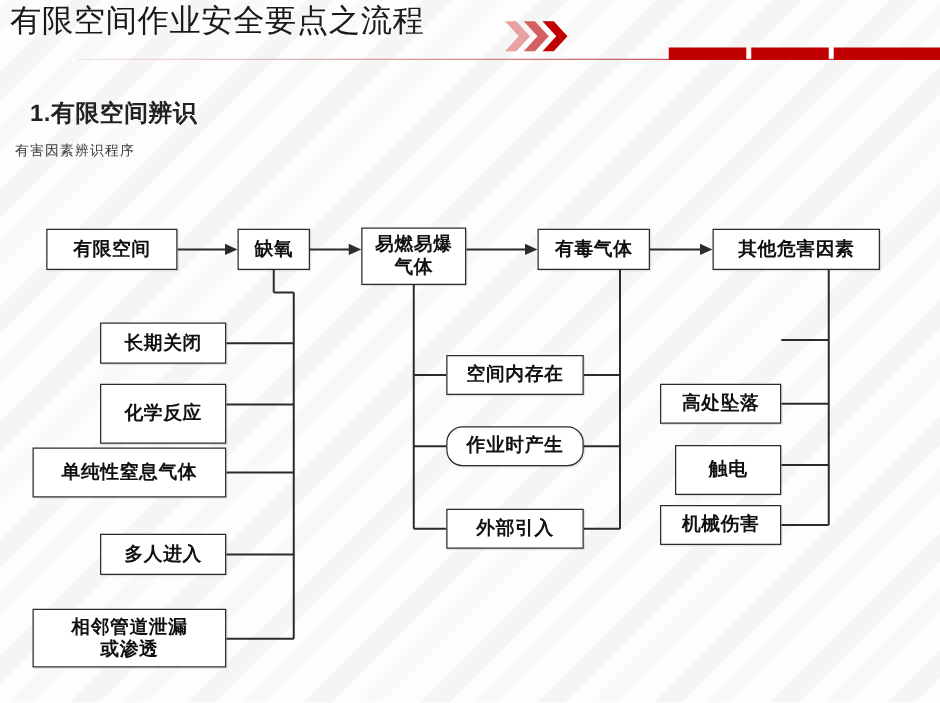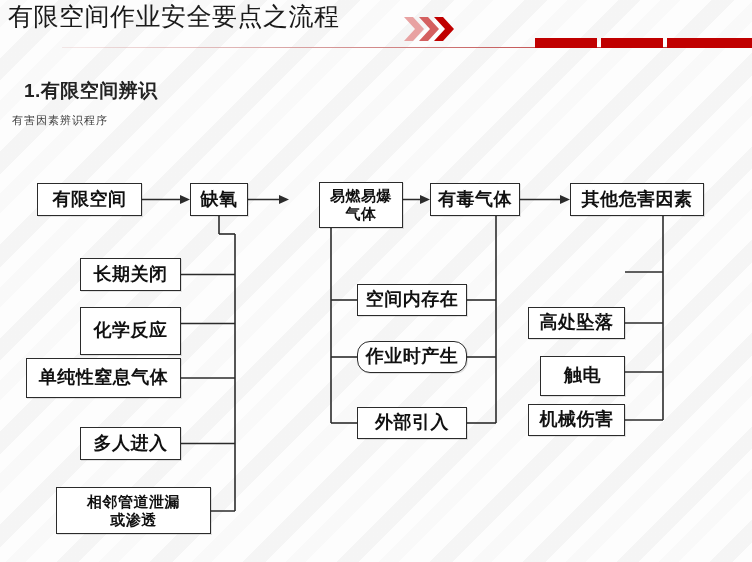--- a/index.html
+++ b/index.html
@@ -60,28 +60,28 @@
   #chart{position:absolute;left:0;top:0;width:752px;height:562px;}
 
   .node{
     position:absolute;
     box-sizing:border-box;
     border:1.6px solid #2b2b2b;
     background:#ffffff;
     display:flex;align-items:center;justify-content:center;
     text-align:center;
     font-weight:bold;
-    font-size:18px;
+    font-size:15px;
     color:#111;
     line-height:1.18;
     letter-spacing:0.5px;
     box-shadow:1px 1px 0 rgba(0,0,0,0.10);
     z-index:3;
   }
-  .node.two-line{font-size:15px;margin-left:30px;}
+  .node.two-line{font-size:15px;}
 
   svg#links{position:absolute;left:0;top:0;width:752px;height:562px;z-index:1;}
   svg#links line,svg#links path{stroke:#2b2b2b;stroke-width:1.6;fill:none;}
   svg#links polygon{fill:#2b2b2b;}
 </style>
 </head>
 <body>
 
 <div id="slide">
 

